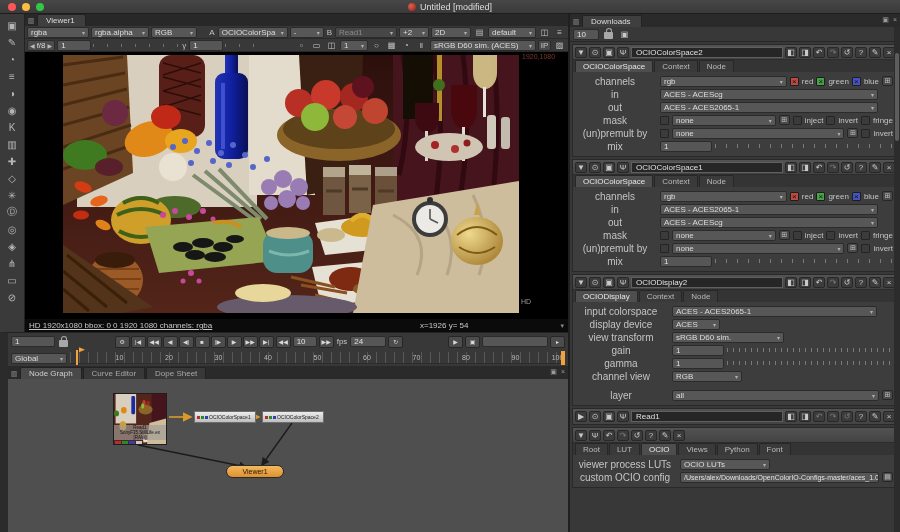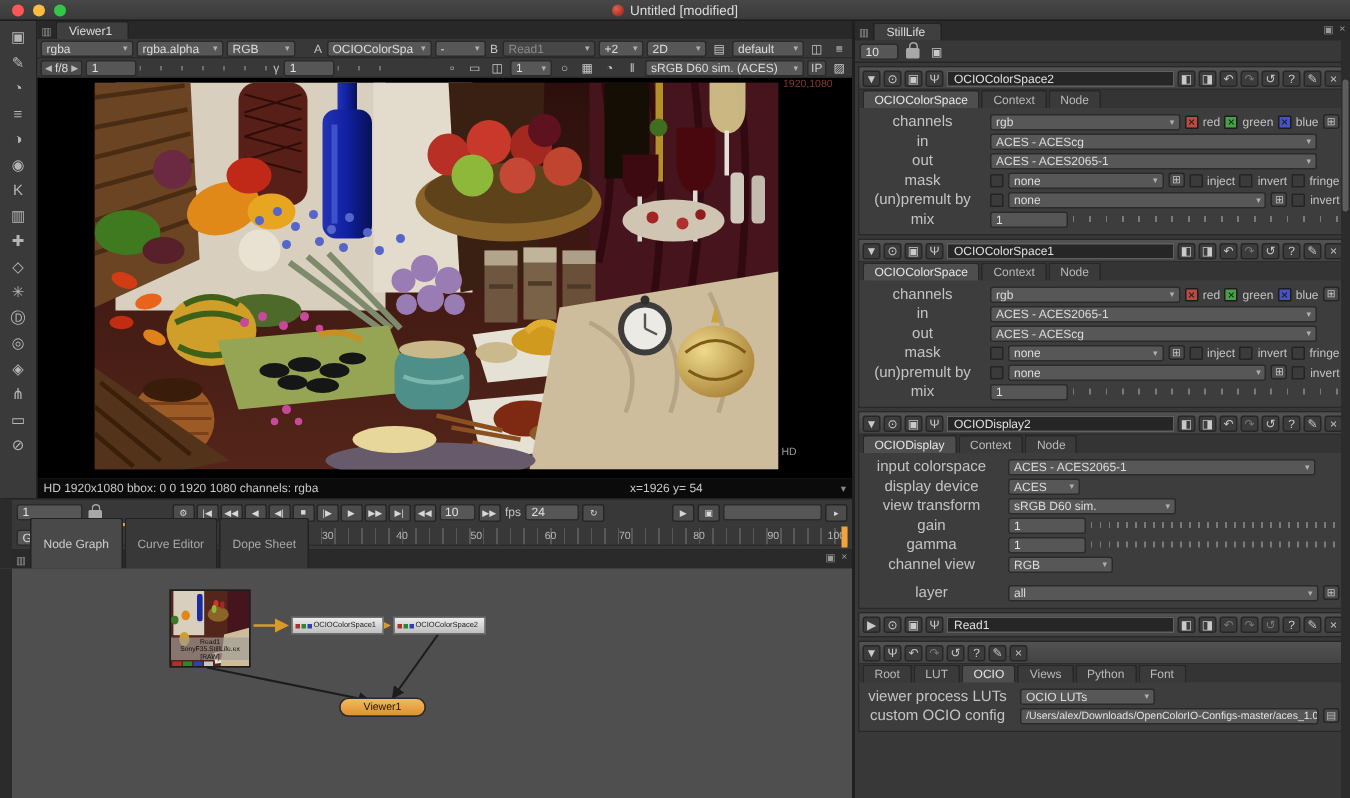--- a/index.html
+++ b/index.html
@@ -31,40 +31,40 @@
   .tlabel{color:#c3c3c3;font-size:8px;padding:0 1px;}
   .tico{color:#c9c9c9;font-size:8px;width:13px;height:11px;display:flex;align-items:center;justify-content:center;background:#4a4a4a;border:1px solid #2b2b2b;border-radius:2px;}
   .tico.flat{background:none;border:none;}
   .gaingrp{display:flex;align-items:center;background:#4c4c4c;border:1px solid #2b2b2b;border-radius:2px;height:11px;padding:0 2px;gap:2px;color:#ddd;}
   .mini{font-size:6px;color:#bbb;}
   .hslider{height:3px;background:repeating-linear-gradient(90deg,#6e6e6e 0 1px,transparent 1px 14px);align-self:center;}
   .canvas{flex:1;background:#000;position:relative;overflow:hidden;}
   .imgframe{position:absolute;left:38px;top:3px;width:456px;height:258px;}
   .resline{position:absolute;left:497px;top:1px;color:#7c3a30;font-size:7px;}
   .hdtag{position:absolute;left:496px;top:246px;color:#9a9a9a;font-size:7px;}
-  .infobar{height:13px;background:#0b0b0b;display:flex;align-items:center;color:#c9c9c9;font-size:8px;padding:0 4px;position:relative;}
+  .infobar{height:13px;background:#0b0b0b;display:flex;align-items:center;color:#c9c9c9;font-size:8px;padding:0 4px;position:relative;text-decoration:underline;}
   .coords{position:absolute;left:395px;}
   .infocaret{position:absolute;right:4px;color:#888;font-size:7px;}
   
   .timeline{height:34px;background:#383838;border-top:1px solid #222;border-left:8px solid #2b2b2b;display:flex;flex-direction:column;}
   .trow1{height:18px;display:flex;align-items:center;gap:2px;padding:0 3px;}
   .transport{display:flex;gap:1px;margin-left:auto;}
   .tbtn{width:15px;height:12px;background:#4c4c4c;border:1px solid #262626;border-radius:2px;color:#d8d8d8;font-size:6px;display:flex;align-items:center;justify-content:center;}
   .trowR{display:flex;gap:2px;margin-left:auto;align-items:center;}
   .trow2{height:16px;display:flex;align-items:center;padding:0 3px;gap:3px;}
   .ruler{flex:1;height:12px;position:relative;background:repeating-linear-gradient(90deg,#585858 0 1px,transparent 1px 9px);border-bottom:1px solid #2c2c2c;}
   .rtick{position:absolute;top:2px;transform:translateX(-50%);color:#b8b8b8;font-size:7px;}
   .playhead{position:absolute;left:6px;top:-2px;width:2px;height:15px;background:#f2a33c;}
   .phflag{position:absolute;left:3px;top:-3px;width:6px;height:5px;background:#f2a33c;clip-path:polygon(0 0,100% 50%,0 100%);}
   .endmark{position:absolute;right:0;top:-1px;width:4px;height:14px;background:#f2a33c;}
   .lock{width:9px;height:7px;background:#a8a8a8;border-radius:1px;position:relative;margin:0 2px;align-self:center;margin-top:4px;}
   .lock::before{content:"";position:absolute;left:1.5px;top:-4px;width:4px;height:4px;border:1.2px solid #a8a8a8;border-bottom:none;border-radius:3px 3px 0 0;}
   
   .docktabs{height:13px;background:#2a2a2a;border-left:8px solid #2b2b2b;display:flex;align-items:flex-end;position:relative;}
-  .dtab{font-size:8px;color:#cfcfcf;background:#494949;border:1px solid #222;border-bottom:none;padding:12px 8px;border-radius:2px 2px 0 0;margin-right:1px;}
+  .dtab{font-size:8px;color:#cfcfcf;background:#494949;border:1px solid #222;border-bottom:none;padding:1px 8px;border-radius:2px 2px 0 0;margin-right:1px;}
   .dtab.off{background:#383838;color:#a8a8a8;}
   .dockicons{position:absolute;right:3px;top:2px;color:#9a9a9a;font-size:7px;display:flex;gap:4px;}
   .nodegraph{flex:1;background:#4f4f4f;border-left:8px solid #2b2b2b;position:relative;overflow:hidden;}
   .wires{position:absolute;left:0;top:0;}
   .readnode{position:absolute;left:105px;top:14px;width:54px;height:52px;border:1px solid #1e1e1e;background:#222;}
   .nlab{position:absolute;bottom:4px;left:0;right:0;background:rgba(160,158,150,.68);color:#101010;font-size:4.5px;line-height:5px;text-align:center;}
   .chips{position:absolute;bottom:0;left:1px;display:flex;gap:1px;}
   .chip{width:6px;height:3px;}
   .ocionode{position:absolute;width:62px;height:12px;background:linear-gradient(#ececec,#bfbfbf);border:1px solid #6e6e6e;display:flex;align-items:center;font-size:5px;color:#1c1c1c;padding:0 2px;gap:1px;white-space:nowrap;overflow:hidden;}
   .mchip{width:3px;height:3px;display:inline-block;}
@@ -465,21 +465,21 @@
           <span class="mchip" style="background:#3040b0"></span>
         <span>OCIOColorSpace2</span>
       </div>
       <div class="viewernode">Viewer1</div>
     </div>
   </div>
 
   <div class="rightcol">
     <div class="ptabs-top">
       <span class="paneic">▥</span>
-      <span class="tab">StillLife</span>
+      <span class="tab">Downloads</span>
       <span class="pcorner">
           <span>▣</span>
           <span>×</span>
         </span>
     </div>
     <div class="ptoolbar">
       <span class="fld" style="width:26px">10</span>
       <span class="lock" style="margin-top:2px"></span>
       <span class="tico flat">▣</span>
     </div>

